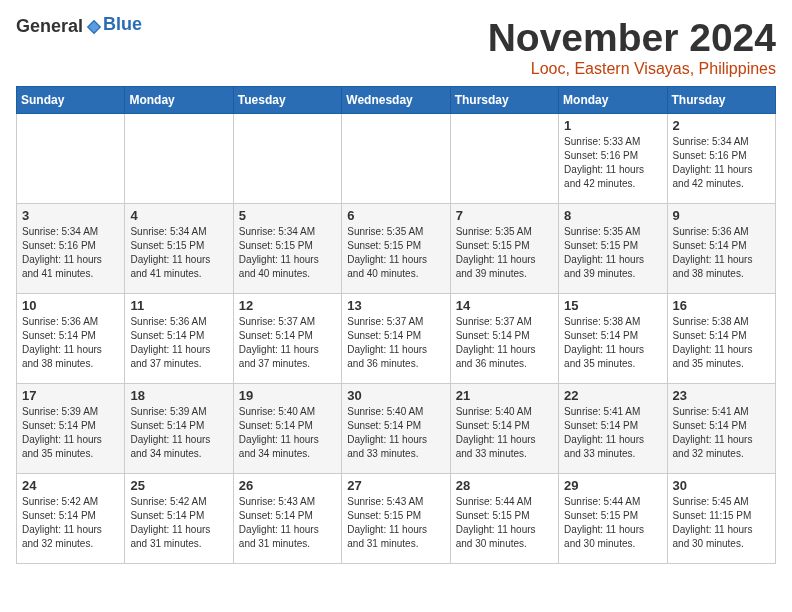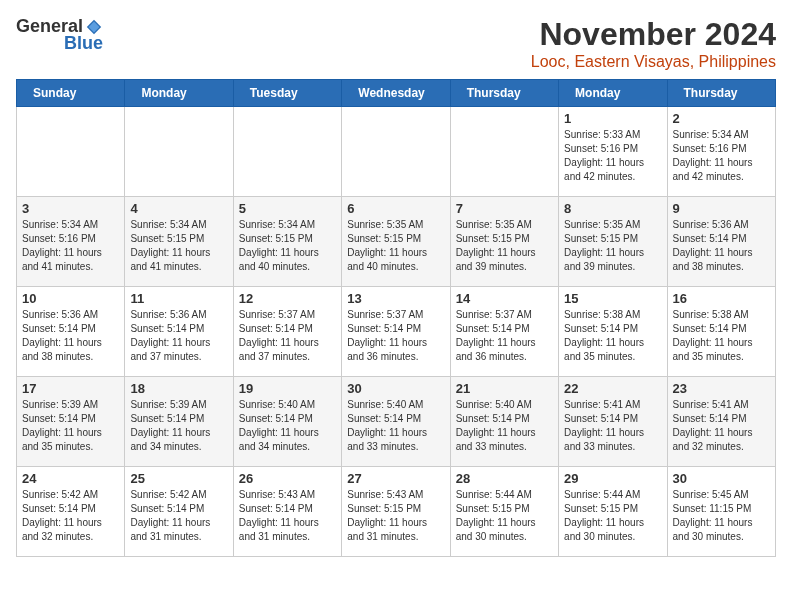--- a/index.html
+++ b/index.html
@@ -11,60 +11,60 @@
       padding: 16px;
     }
     .header {
       display: flex;
       justify-content: space-between;
       align-items: flex-start;
       margin-bottom: 8px;
     }
     .logo {
       display: flex;
-      flex-direction: column;
-      align-items: flex-end;
+      flex-direction: row;
+      align-items: center;
     }
     .logo-text {
       display: flex;
       align-items: center;
       font-size: 18px;
       font-weight: bold;
       color: #333;
     }
     .logo-general { color: #333; font-weight: bold; }
     .logo-blue { color: #2a6db5; font-weight: bold; }
     .logo-icon {
       width: 18px;
       height: 18px;
       margin-left: 2px;
     }
     .title-section {
       text-align: right;
     }
     .month-title {
-      font-size: 32px;
+      font-size: 39px;
       font-weight: bold;
       color: #333;
     }
     .location {
       font-size: 16px;
       color: #c2410c;
     }
     .calendar {
       width: 100%;
       border-collapse: collapse;
       border: 1px solid #ccc;
     }
     .calendar th {
       background-color: #2a6db5;
       color: #fff;
       font-size: 12px;
       font-weight: bold;
-      padding: 6px 16px;
+      padding: 6px 4px;
       text-align: left;
       border: 1px solid #1a5da5;
     }
     .calendar td {
       vertical-align: top;
       border: 1px solid #ccc;
       padding: 4px 5px;
       width: 108px;
       height: 90px;
       background: #fff;

